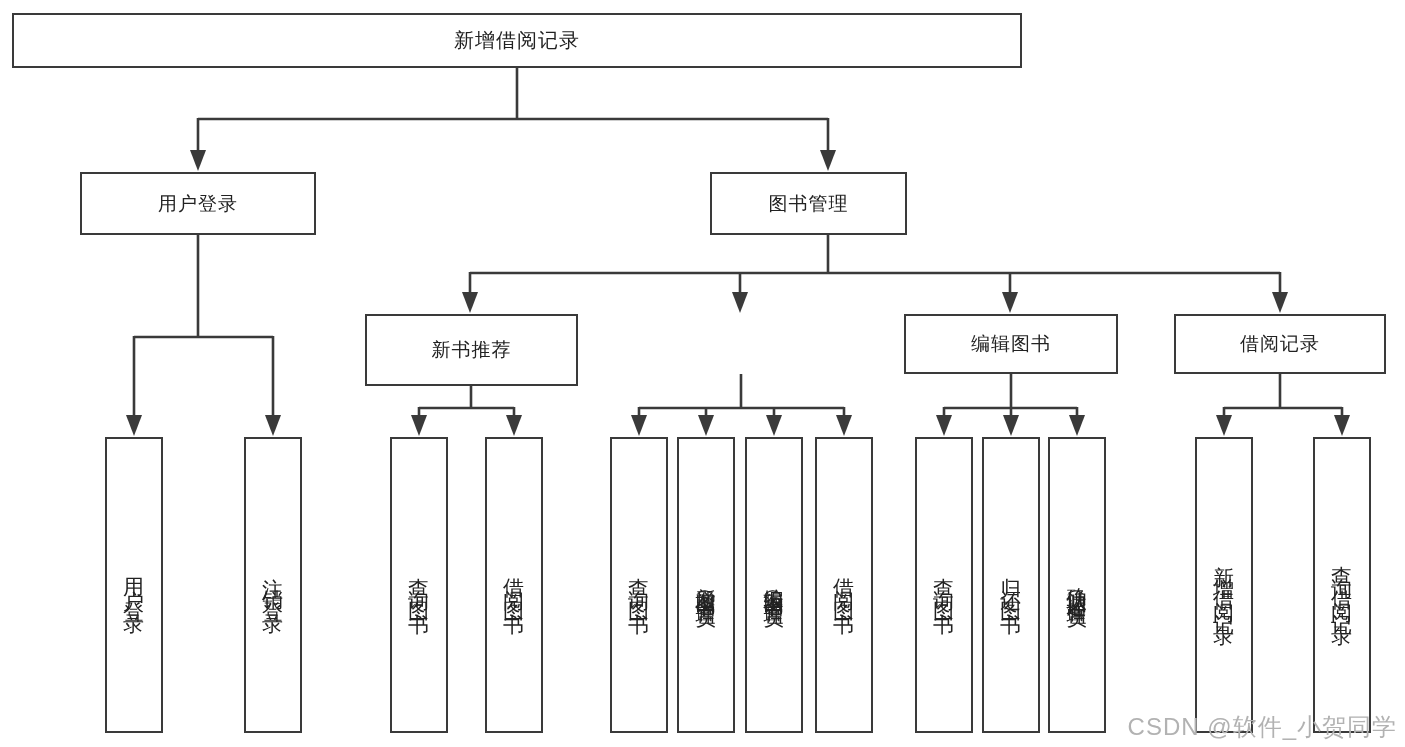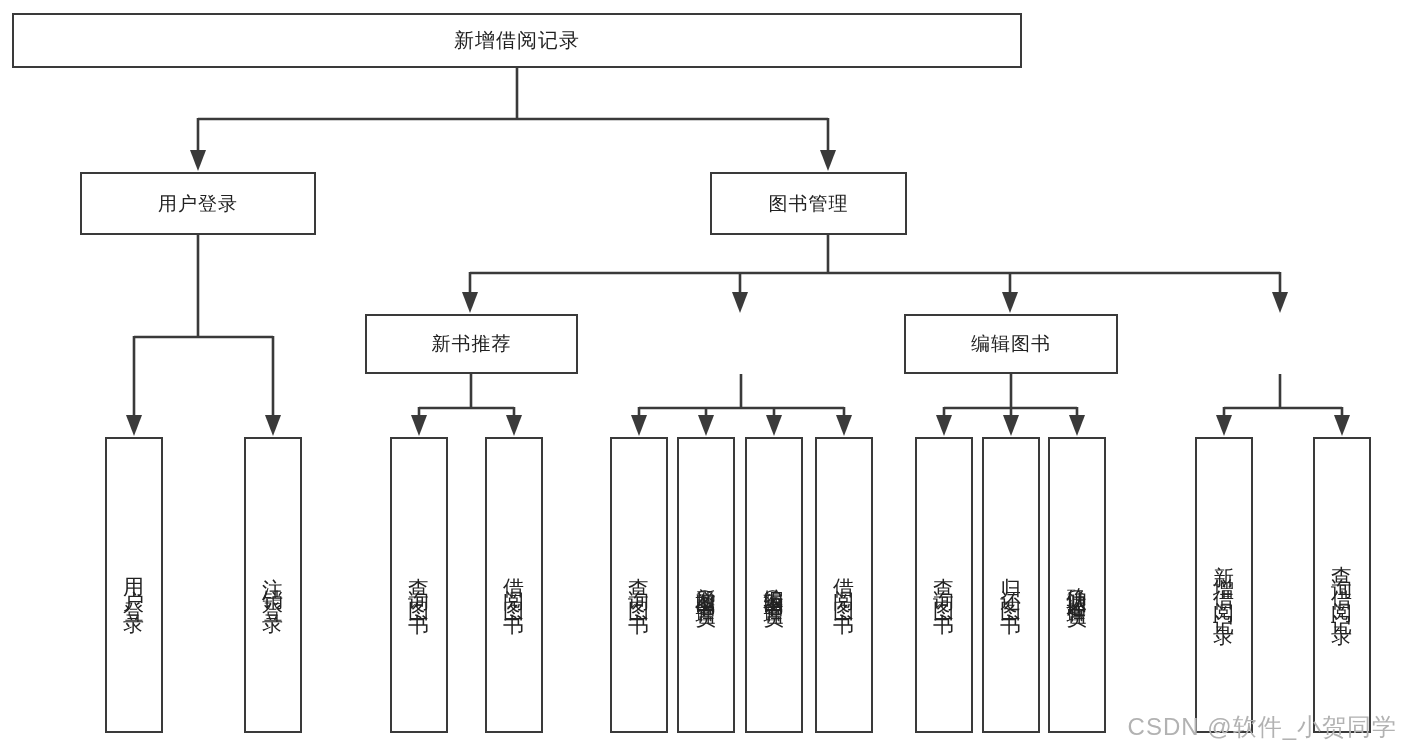--- a/index.html
+++ b/index.html
@@ -95,25 +95,28 @@
     <span class="h-label">新增借阅记录</span>
   </div>
 
   <div class="node" style="left:80px;top:172px;width:236px;height:63px;">
     <span class="h-label">用户登录</span>
   </div>
   <div class="node" style="left:710px;top:172px;width:197px;height:63px;">
     <span class="h-label">图书管理</span>
   </div>
 
-  <div class="node" style="left:365px;top:314px;width:213px;height:60px;align-items:center;">
+  <div class="node" style="left:365px;top:314px;width:213px;height:72px;align-items:center;">
     <span class="h-label">新书推荐</span>
   </div>
   <div class="node" style="left:904px;top:314px;width:214px;height:60px;">
     <span class="h-label">编辑图书</span>
+  </div>
+  <div class="node" style="left:1174px;top:314px;width:212px;height:60px;">
+    <span class="h-label">借阅记录</span>
   </div>
 
   <div class="node leaf" style="left:105px;top:437px;width:58px;height:296px;">
     <span class="label">用户登录</span>
   </div>
   <div class="node leaf" style="left:244px;top:437px;width:58px;height:296px;">
     <span class="label">注销登录</span>
   </div>
 
   <div class="node leaf" style="left:390px;top:437px;width:58px;height:296px;">

